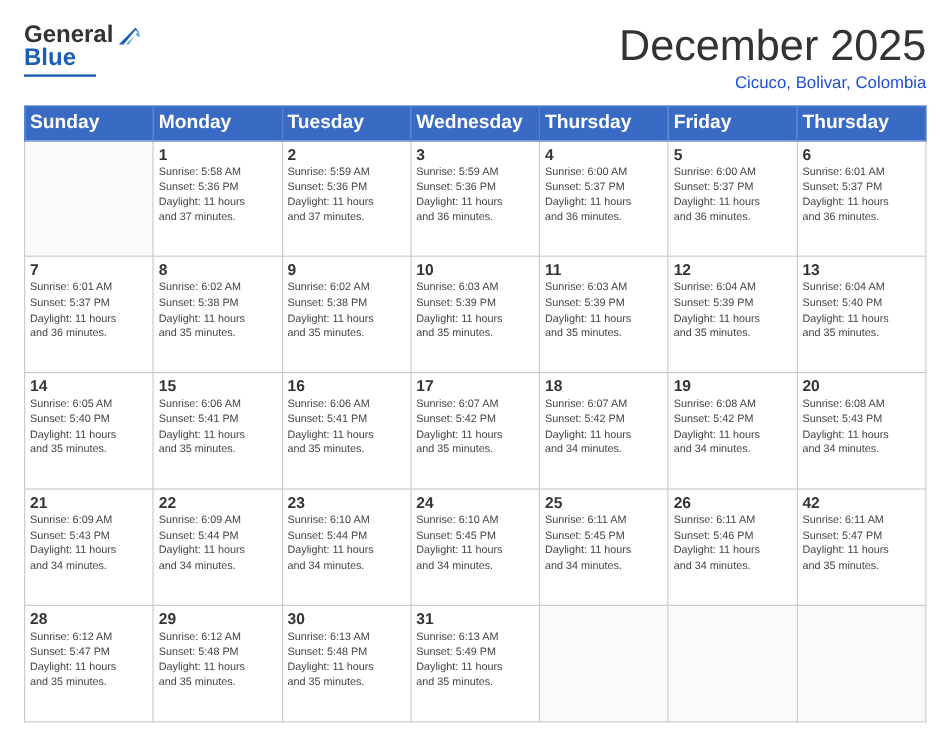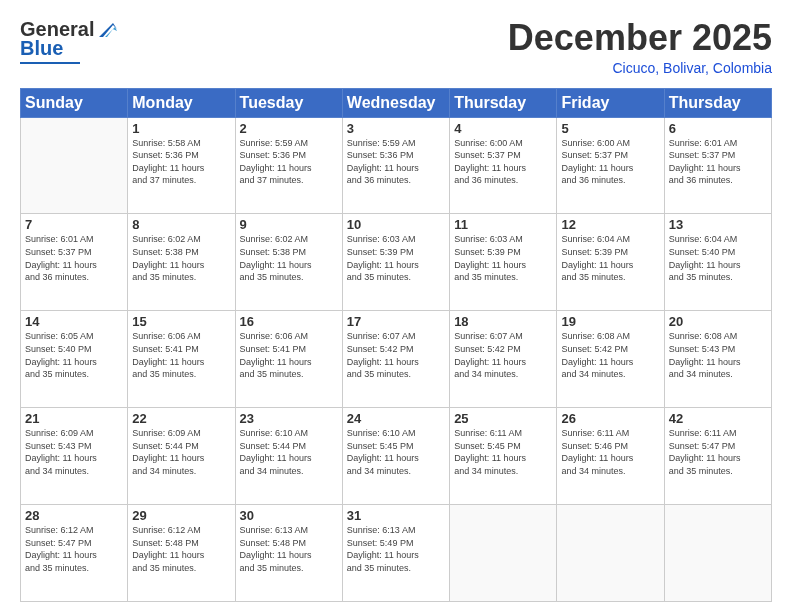--- a/index.html
+++ b/index.html
@@ -32,21 +32,21 @@
       width: 60px;
       height: 2px;
       background: #1a5fb4;
       margin-top: 2px;
     }
     .title-block {
       text-align: right;
     }
     .month-title {
       font-size: 36px;
-      font-weight: bold;
+      font-weight: normal;
       color: #333;
       line-height: 1.1;
     }
     .location {
       font-size: 14px;
       color: #1d4ed8;
       margin-top: 2px;
     }
     .calendar {
       flex: 1;

